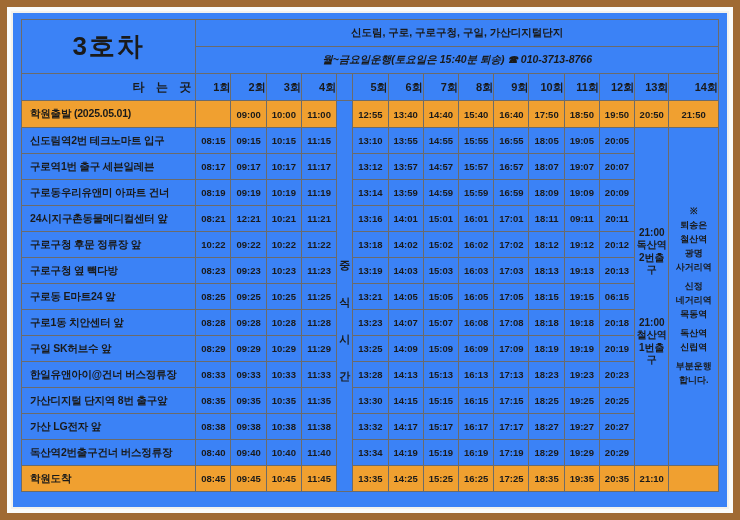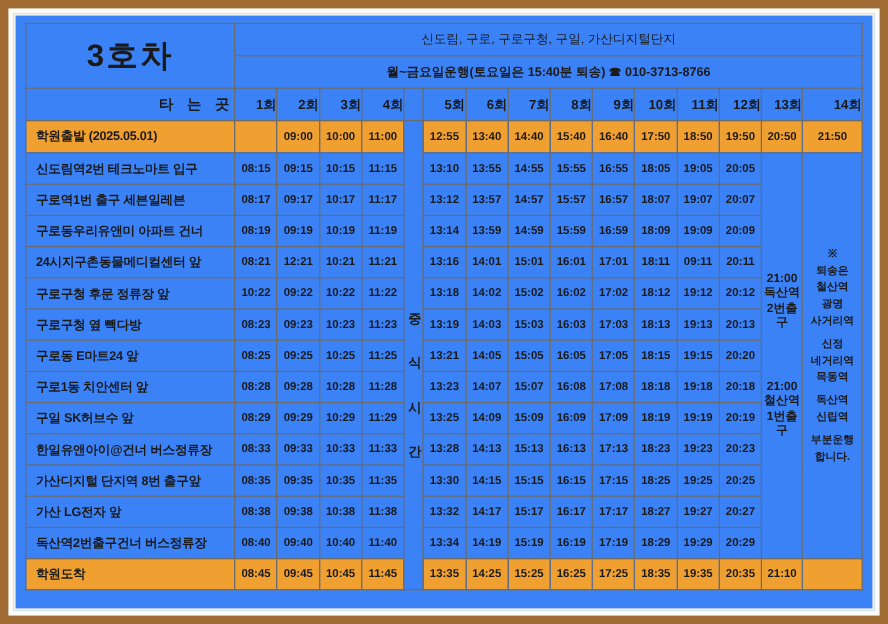--- a/index.html
+++ b/index.html
@@ -38,22 +38,22 @@
     font-weight:bold;
     overflow:hidden;
     white-space:nowrap;
   }
   .title-cell{
     font-size:26px;
     font-weight:bold;
     letter-spacing:2px;
     height:52px;
   }
-  .head-line1{font-size:10.5px;height:26px;font-weight:normal;}
-  .head-line2{font-size:10.5px;height:26px;font-weight:bold;}
+  .head-line1{font-size:10.5px;height:26px;font-weight:bold;}
+  .head-line2{font-size:10.5px;height:26px;font-weight:bold;font-style:italic;}
   .col-head{height:26px;font-size:11px;text-align:right;}
   .stop-head{font-size:12px;letter-spacing:4px;}
   .stopname{
     text-align:left;
     padding-left:8px;
     font-size:10.5px;
     letter-spacing:-0.2px;
   }
   .orange{background:#f0a030;}
   .vcol{
@@ -272,21 +272,21 @@
         <td>09:25</td>
         <td>10:25</td>
         <td>11:25</td>
         <td>13:21</td>
         <td>14:05</td>
         <td>15:05</td>
         <td>16:05</td>
         <td>17:05</td>
         <td>18:15</td>
         <td>19:15</td>
-        <td>20:20</td>
+        <td>06:15</td>
       </tr>
 
       <tr>
         <td class="stopname">구로1동 치안센터 앞</td>
         <td>08:28</td>
         <td>09:28</td>
         <td>10:28</td>
         <td>11:28</td>
         <td>13:23</td>
         <td>14:07</td>

